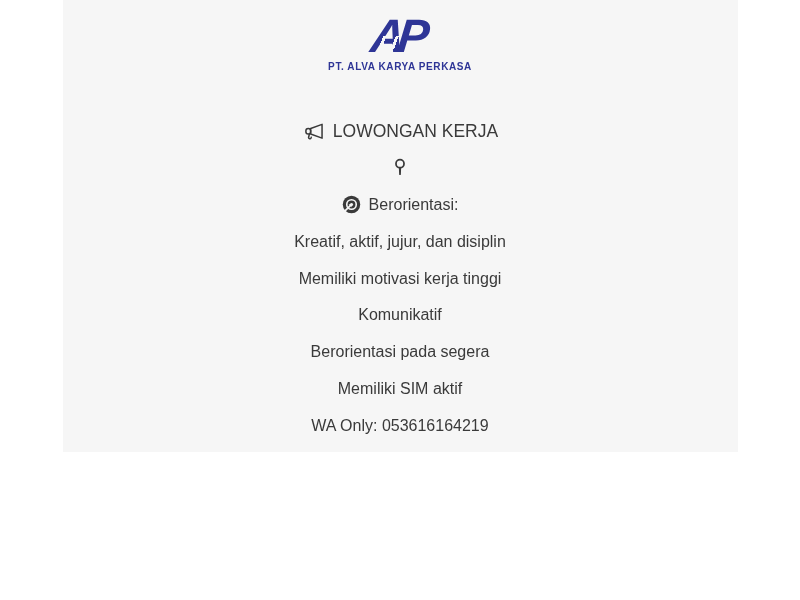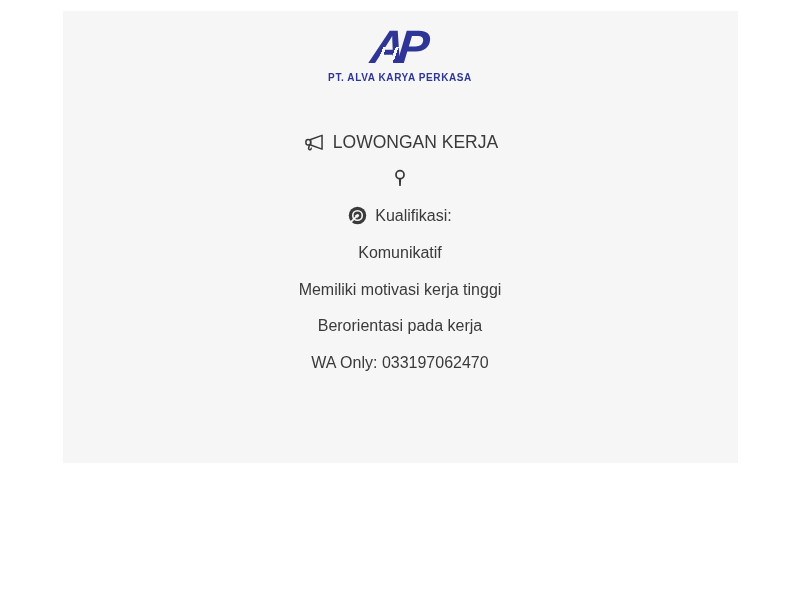--- a/index.html
+++ b/index.html
@@ -2,21 +2,21 @@
 <html style="--bg: #f6f6f6; --text: #3a3a3a; --brand: #2e3596;"><head>
 <meta charset="utf-8">
 <style>
   html,body{margin:0;padding:0;}
   body{
     width:800px;height:600px;background:#ffffff;overflow:hidden;
     font-family:"Liberation Sans", sans-serif;
   }
   .flyer{
     position:relative;
-    width:675px;height:452px;margin:11px auto;
+    width:675px;height:452px;margin:0 auto;
     background:var(--bg,#f6f6f6);
     color:var(--text,#3a3a3a);
   }
   
   .logo{position:absolute;top:12px;left:0;right:0;text-align:center;line-height:1;}
   .logo-mark{
     position:relative;display:inline-block;
     font-style:italic;font-weight:bold;
     font-size:47px;letter-spacing:-7px;
     color:var(--brand,#2e3596);
@@ -89,28 +89,34 @@
       <div class="line">
         <span class="icon">
     <svg width="19" height="19" viewBox="0 0 20 20">
       <circle class="fl" cx="10" cy="10" r="9.2"></circle>
       <circle class="stbg" cx="10" cy="10" r="5" style="stroke-width:1.7"></circle>
       <circle class="flbg" cx="10" cy="10" r="1.7"></circle>
       <path class="stbg" d="M3.2 16.8 L9.5 10.5" style="stroke-width:1.8"></path>
       <path class="flbg" d="M10.8 9.2 L9.9 13 L6.9 10 Z"></path>
     </svg>
   </span>
-        <span>Kualifikasi:</span>
+        <span>Berorientasi:</span>
+      </div>
+      <div class="line">
+        <span>Kreatif, aktif, jujur, dan disiplin</span>
+      </div>
+      <div class="line">
+        <span>Memiliki motivasi kerja tinggi</span>
       </div>
       <div class="line">
         <span>Komunikatif</span>
       </div>
       <div class="line">
-        <span>Memiliki motivasi kerja tinggi</span>
+        <span>Berorientasi pada segera</span>
       </div>
       <div class="line">
-        <span>Berorientasi pada kerja</span>
+        <span>Memiliki SIM aktif</span>
       </div>
       <div class="line">
-        <span>WA Only: 033197062470</span>
+        <span>WA Only: 053616164219</span>
       </div>
     </div>
 </div>
 
 </body></html>

